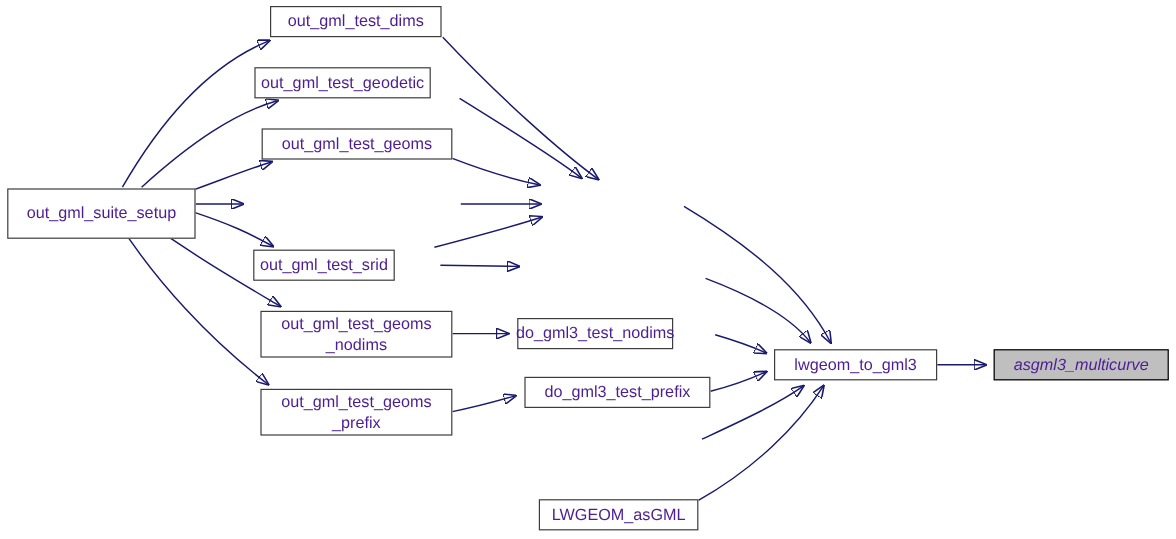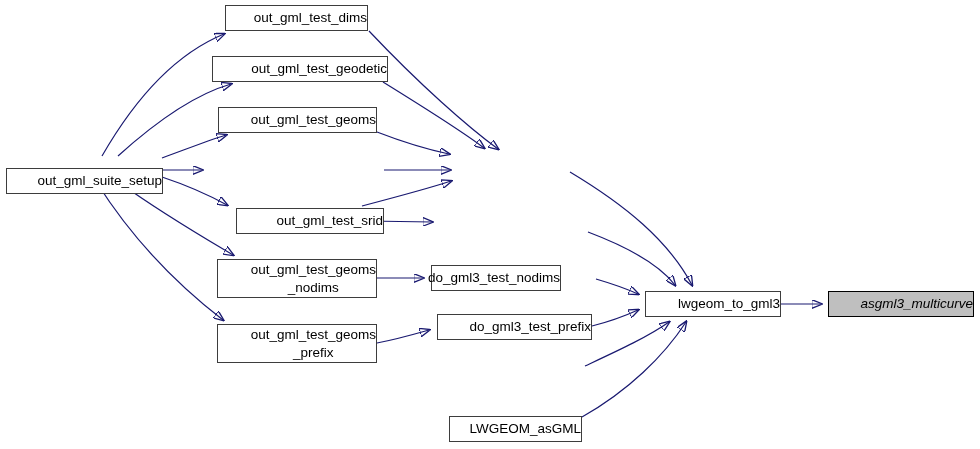--- a/index.html
+++ b/index.html
@@ -8,24 +8,24 @@
     width:980px;height:449px;
     background:#ffffff;
     font-family:"Liberation Sans", sans-serif;
     overflow:hidden;
   }
   .edges{position:absolute;left:0;top:0;width:980px;height:449px;}
   .edges path{fill:none;stroke:#191970;stroke-width:1.2px;}
   .node{
     position:absolute;
     box-sizing:border-box;
-    display:flex;align-items:center;justify-content:flex-end;
+    display:flex;align-items:center;justify-content:center;
     background:#ffffff;
     border:1.4px solid #3d3d3d;
-    color:#000000;
+    color:#4c1d95;
     font-size:13.5px;
     line-height:1.3;
     text-align:center;
     white-space:pre-line;
     cursor:pointer;
     z-index:2;
   }
   .node.hl{
     background:#bfbfbf;
     border:1.8px solid #000000;
@@ -65,38 +65,38 @@
     <path d="M570,172 C625,205 668,240 692,285" marker-end="url(#arrow)"></path>
     <path d="M588,232 C625,246 658,263 675,285" marker-end="url(#arrow)"></path>
     <path d="M596,279 C613,284 627,289 638,294" marker-end="url(#arrow)"></path>
     <path d="M592,326 C612,321 627,315 638,310" marker-end="url(#arrow)"></path>
     <path d="M585,366 C615,352 648,337 669,322" marker-end="url(#arrow)"></path>
     <path d="M582,417 C628,391 664,356 686,322" marker-end="url(#arrow)"></path>
 
     <path d="M781,304 L821,304" marker-end="url(#arrow)"></path>
   </svg>
 
-  <div class="node" style="left:6px;top:168px;width:157px;height:26px">
+  <div class="node" style="left:6px;top:157px;width:157px;height:42px">
     <span>out_gml_suite_setup</span>
   </div>
 
   <div class="node" style="left:225px;top:5px;width:143px;height:26px">
     <span>out_gml_test_dims</span>
   </div>
 
-  <div class="node" style="left:212px;top:56px;width:176px;height:26px">
+  <div class="node" style="left:212px;top:56px;width:147px;height:26px">
     <span>out_gml_test_geodetic</span>
   </div>
 
   <div class="node" style="left:218px;top:107px;width:159px;height:26px">
     <span>out_gml_test_geoms</span>
   </div>
 
 
-  <div class="node" style="left:236px;top:208px;width:148px;height:26px">
+  <div class="node" style="left:211px;top:208px;width:118px;height:26px">
     <span>out_gml_test_srid</span>
   </div>
 
   <div class="node" style="left:217px;top:259px;width:160px;height:39px">
     <span>out_gml_test_geoms
 _nodims</span>
   </div>
 
   <div class="node" style="left:217px;top:324px;width:160px;height:39px">
     <span>out_gml_test_geoms

